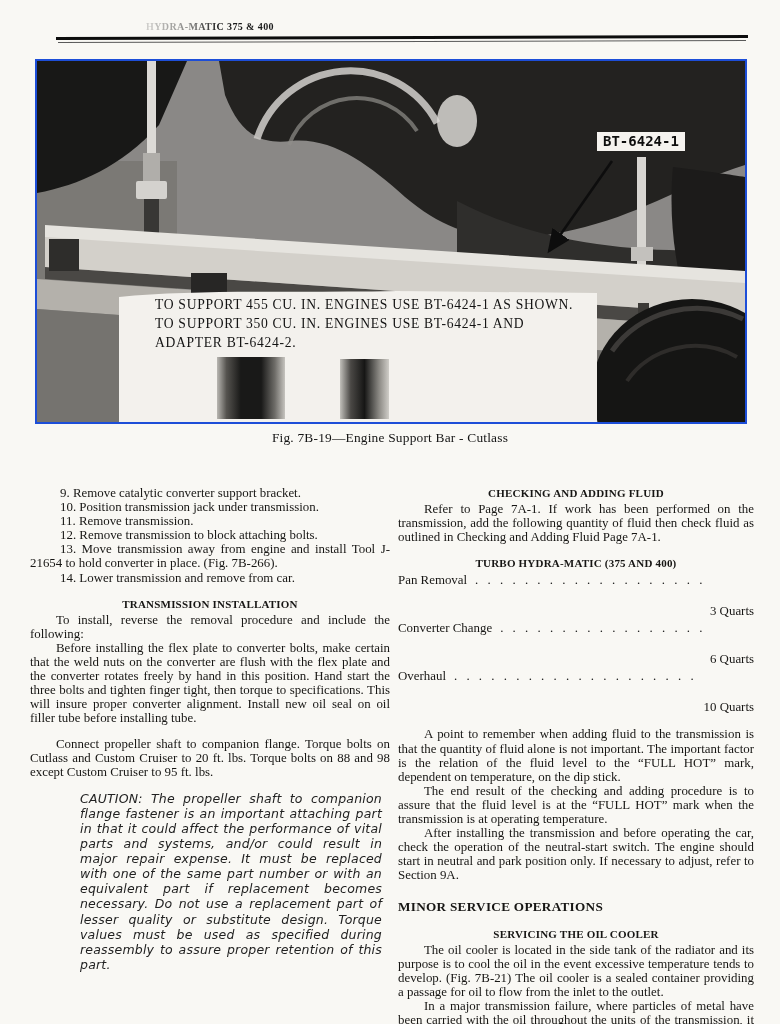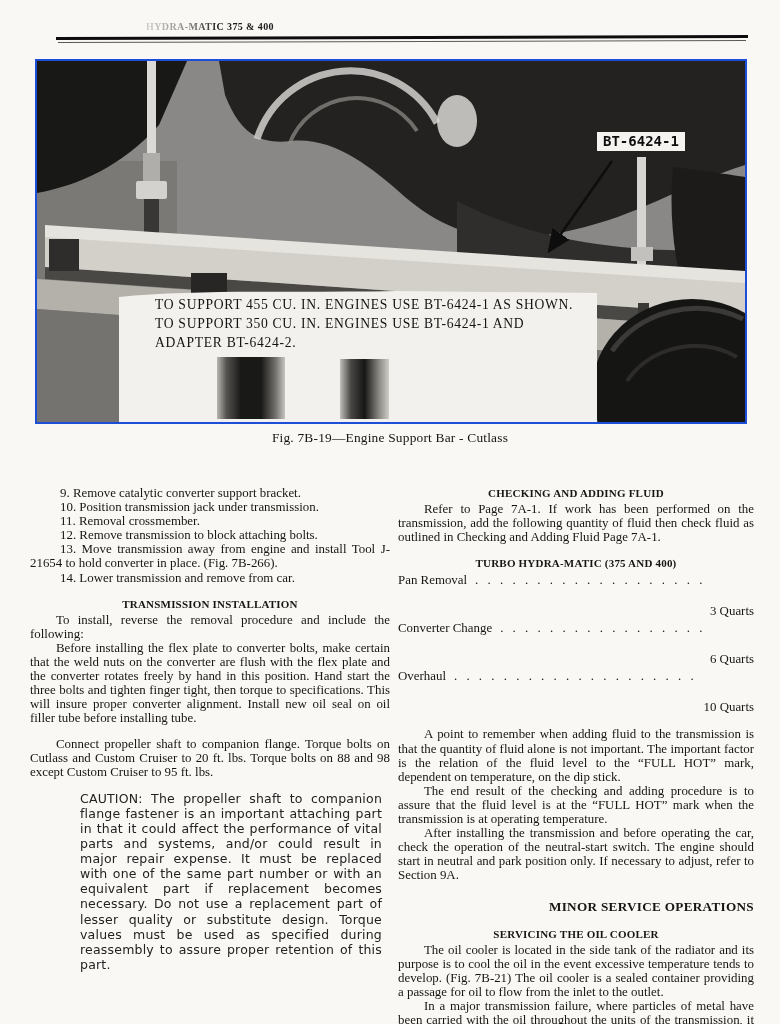--- a/index.html
+++ b/index.html
@@ -41,29 +41,29 @@
   .col-left{left:30px;width:360px;}
   .col-right{left:398px;width:356px;}
 
   .step{text-indent:30px;}
   .h{font-weight:bold;font-size:11px;letter-spacing:.2px;margin:12px 0 2px;text-align:center;}
   .h-first{margin-top:0;}
   .p{text-indent:26px;margin:0;}
   .p-gap{margin-top:11px;}
   .caution{
     margin:12px 0 0 50px;width:302px;
-    font-family:"DejaVu Sans","Liberation Sans",sans-serif;
+    font-family:"DejaVu Sans","Liberation Sans",sans-serif;font-style:italic;
     font-size:12.5px;line-height:15.1px;letter-spacing:.2px;color:#222;text-align:justify;
   }
   .fluid-table{margin:2px 0 0;}
   .fluid-row{display:flex;line-height:17px;align-items:flex-start;}
   .fluid-label{white-space:nowrap;padding-right:8px;}
   .fluid-dots{flex:1;overflow:hidden;white-space:nowrap;letter-spacing:3px;color:#1c1c1c;}
   .fluid-value{white-space:nowrap;padding-left:6px;text-align:right;margin-top:31px;}
-  .center-h{text-align:right;font-weight:bold;font-size:13.2px;margin:17px 0 13px;letter-spacing:.3px;}
+  .center-h{text-align:left;font-weight:bold;font-size:13.2px;margin:17px 0 13px;letter-spacing:.3px;}
 </style>
 </head>
 <body>
 
 <div class="header-title">HYDRA-MATIC 375 &amp; 400</div>
 <div class="header-rule"></div>
 <div class="header-rule2"></div>
 
 <div class="figure-frame">
   <svg viewBox="0 0 708 361" preserveAspectRatio="none">
@@ -139,21 +139,21 @@
     <div>TO SUPPORT 350 CU. IN. ENGINES USE BT-6424-1 AND</div>
     <div>ADAPTER BT-6424-2.</div>
   </div>
 </div>
 
 <div class="figure-caption">Fig. 7B-19—Engine Support Bar - Cutlass</div>
 
 <div class="col col-left">
   <div class="step"><span>9.</span>&nbsp;<span>Remove catalytic converter support bracket.</span></div>
   <div class="step"><span>10.</span>&nbsp;<span>Position transmission jack under transmission.</span></div>
-  <div class="step"><span>11.</span>&nbsp;<span>Removal crossmember.</span></div>
+  <div class="step"><span>11.</span>&nbsp;<span>Remove transmission.</span></div>
   <div class="step"><span>12.</span>&nbsp;<span>Remove transmission to block attaching bolts.</span></div>
   <div class="step"><span>13.</span>&nbsp;<span>Move transmission away from engine and install Tool J-21654 to hold converter in place. (Fig. 7B-266).</span></div>
   <div class="step"><span>14.</span>&nbsp;<span>Lower transmission and remove from car.</span></div>
 
   <div class="h">TRANSMISSION INSTALLATION</div>
   <div class="p">To install, reverse the removal procedure and include the following:</div>
   <div class="p">Before installing the flex plate to converter bolts, make certain that the weld nuts on the converter are flush with the flex plate and the converter rotates freely by hand in this position. Hand start the three bolts and tighten finger tight, then torque to specifications. This will insure proper converter alignment. Install new oil seal on oil filler tube before installing tube.</div>
   <div class="p p-gap">Connect propeller shaft to companion flange. Torque bolts on Cutlass and Custom Cruiser to 20 ft. lbs. Torque bolts on 88 and 98 except Custom Cruiser to 95 ft. lbs.</div>
   <div class="caution">CAUTION: The propeller shaft to companion flange fastener is an important attaching part in that it could affect the performance of vital parts and systems, and/or could result in major repair expense. It must be replaced with one of the same part number or with an equivalent part if replacement becomes necessary. Do not use a replacement part of lesser quality or substitute design. Torque values must be used as specified during reassembly to assure proper retention of this part.</div>
 </div>

